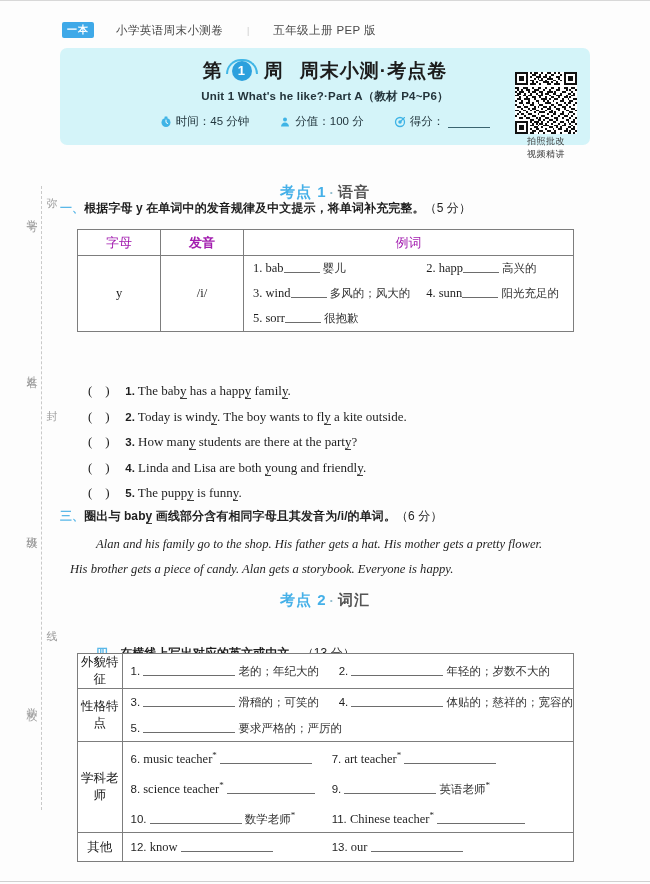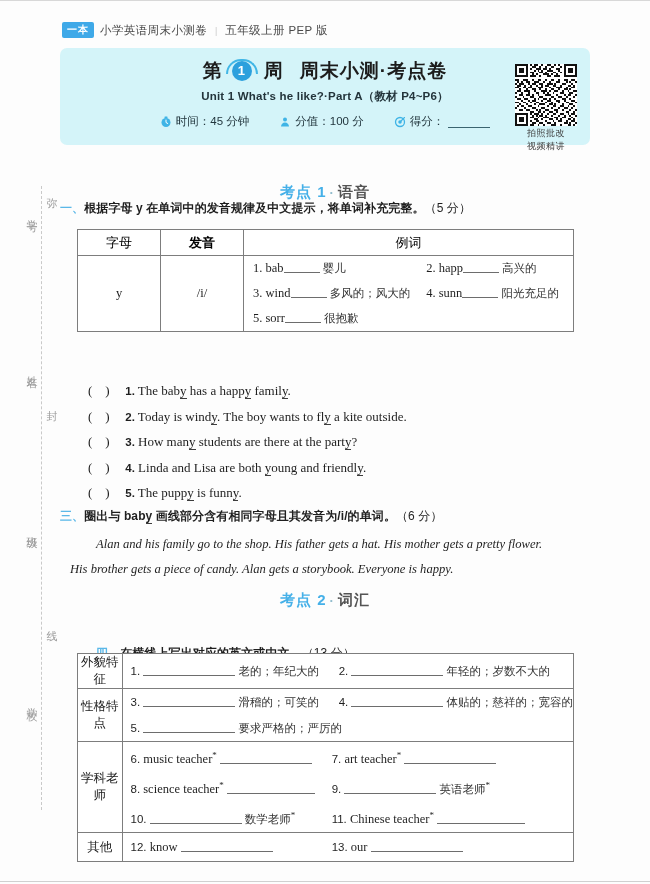--- a/index.html
+++ b/index.html
@@ -38,21 +38,21 @@
     background: #d0d0d0;
   }
 
   
   .brandline {
     position: absolute;
     left: 62px;
     top: 22px;
     display: flex;
     align-items: center;
-    gap: 6px;
+    gap: 22px;
     white-space: nowrap;
     text-align: center;
   }
   .brand-badge {
     display: inline-block;
     background: #3fa9e8;
     color: #ffffff;
     font-family: "Liberation Sans", sans-serif;
     font-size: 10px;
     font-weight: bold;
@@ -168,21 +168,21 @@
     display: inline-block;
     width: 42px;
     border-bottom: 1px solid #3a6470;
     height: 11px;
   }
 
   
   .qr-wrap {
     position: absolute;
     left: 513px;
-    top: 64px;
+    top: 72px;
     width: 66px;
     text-align: center;
   }
   .qr-img {
     width: 62px;
     height: 62px;
     margin: 0 auto;
     display: block;
   }
   .qr-cap {
@@ -231,21 +231,21 @@
     background: #fff;
   }
   table.sheet td {
     border: 1px solid #7d7d7d;
     padding: 0;
     vertical-align: middle;
   }
   .th-cell {
     text-align: center;
     font-size: 13px;
-    color: #000000;
+    color: #a21caf;
     height: 25px;
   }
   .cell-label {
     text-align: center;
     font-size: 12.5px;
     color: #222;
   }
 
   
   .ex-row {

